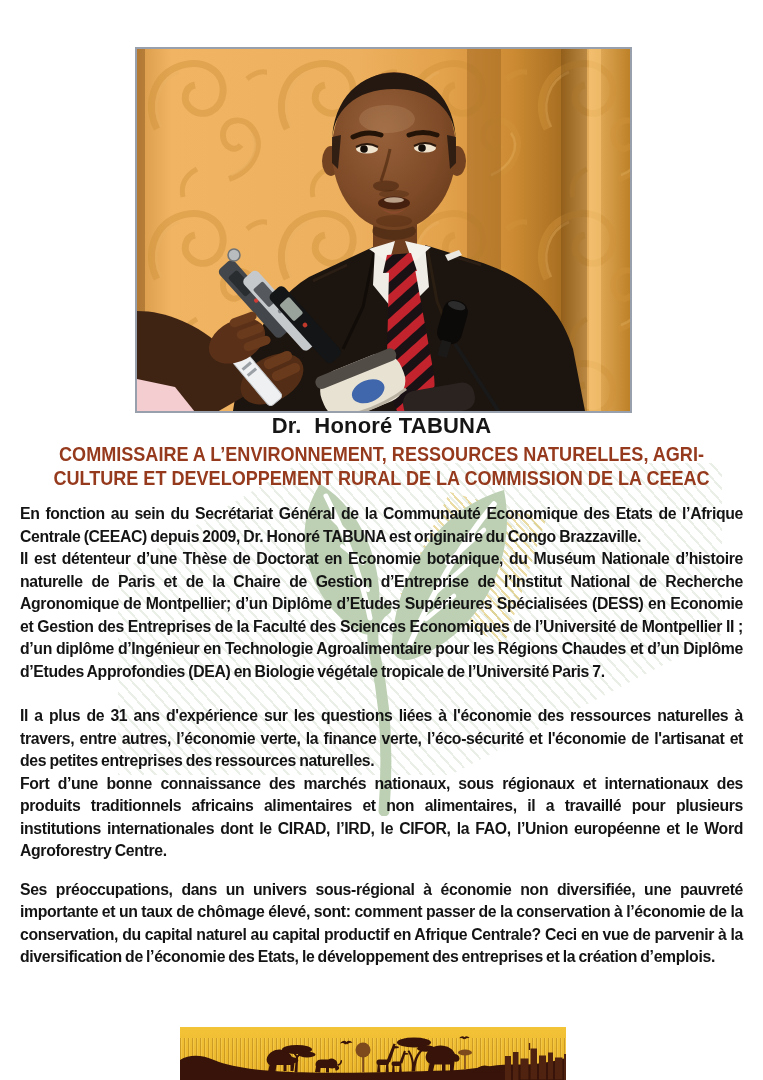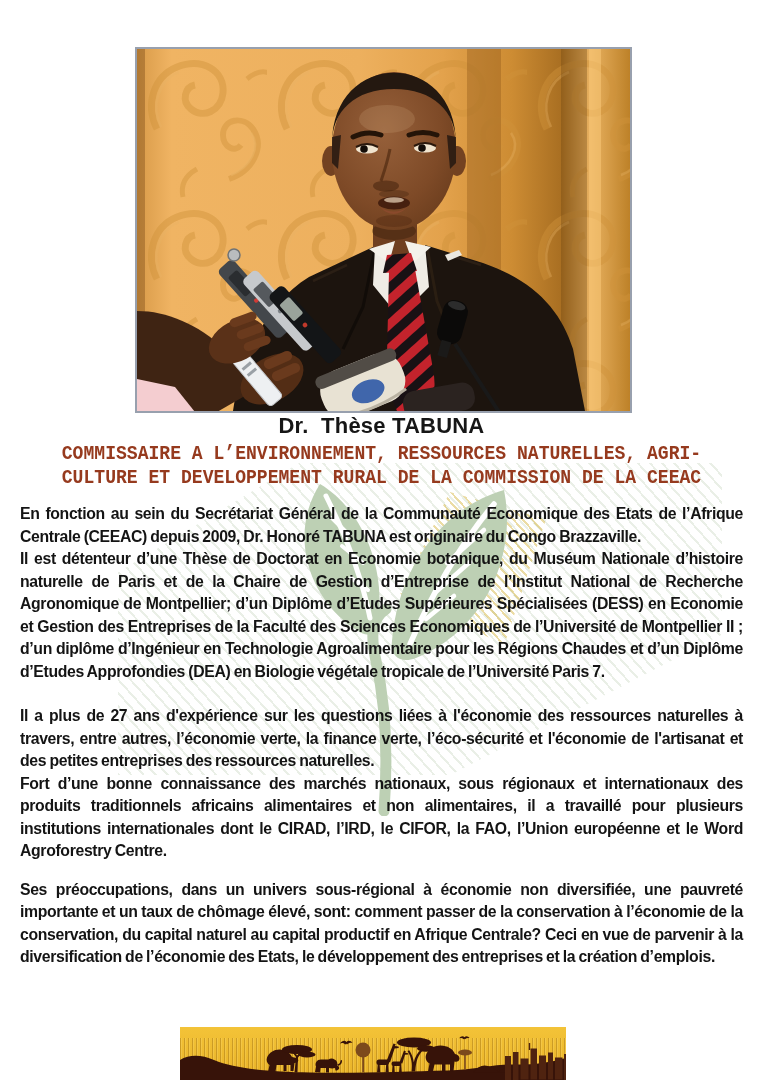--- a/index.html
+++ b/index.html
@@ -24,21 +24,21 @@
   .photo{position:absolute;left:135px;top:47px;width:493px;height:362px;margin:0;
          border:2px solid #98a0ae;background:#eeac57;}
   .photo svg{display:block;width:100%;height:100%;}
   
   .caption{
     position:absolute;left:0;top:413px;width:100%;text-align:center;
     font-size:22px;font-weight:bold;color:#161616;letter-spacing:0.2px;white-space:pre-wrap;
   }
   .headline{
     position:absolute;left:0;top:442px;width:100%;text-align:center;
-    font-weight:bold;font-size:21px;line-height:24px;color:#963a1e;font-family:Liberation Mono, monospace;
+    font-weight:bold;font-size:21px;line-height:24px;color:#963a1e;
   }
   .headline .hl{transform:scaleX(0.86);transform-origin:50% 50%;white-space:nowrap;}
   
   .bodytext{position:absolute;left:20px;top:503px;width:723px;color:#141414;}
   .p{
     margin:0;font-size:15.8px;line-height:22.5px;font-weight:bold;text-align:justify;
     letter-spacing:-0.35px;word-spacing:-0.8px;
   }
   .mb22{} .mb15{margin-bottom:22px;}
   .mb16{margin-bottom:16px;} .mb0{margin-bottom:0;}
@@ -214,30 +214,30 @@
         <g transform="rotate(-22 225 335)">
           <rect x="182" y="312" width="86" height="50" rx="22" fill="#e8e2d3"></rect>
           <rect x="182" y="312" width="86" height="13" rx="6" fill="#514c46"></rect>
           <ellipse cx="228" cy="344" rx="17" ry="11" fill="#2d59a6" opacity="0.9"></ellipse>
           <path d="M186,356 q40,10 78,0" stroke="#b9b2a2" stroke-width="3" fill="none"></path>
         </g>
       </g>
     </svg>
   </figure>
 
-  <div class="caption">Dr.  Thèse TABUNA</div>
+  <div class="caption">Dr.  Honoré TABUNA</div>
   <div class="headline">
     <div class="hl">COMMISSAIRE A L’ENVIRONNEMENT, RESSOURCES NATURELLES, AGRI-</div>
     <div class="hl">CULTURE ET DEVELOPPEMENT RURAL DE LA COMMISSION DE LA CEEAC</div>
   </div>
 
   <div class="bodytext">
     <p class="p mb22">En fonction au sein du Secrétariat Général de la Communauté Economique des Etats de l’Afrique Centrale (CEEAC) depuis 2009, Dr. Honoré TABUNA est originaire du Congo Brazzaville.</p>
     <p class="p mb15">Il est détenteur d’une Thèse de Doctorat en Economie botanique, du Muséum Nationale d’histoire naturelle de Paris et de la Chaire de Gestion d’Entreprise de l’Institut National de Recherche Agronomique de Montpellier; d’un Diplôme d’Etudes Supérieures Spécialisées (DESS) en Economie et Gestion des Entreprises de la Faculté des Sciences Economiques de l’Université de Montpellier II ; d’un diplôme d’Ingénieur en Technologie Agroalimentaire pour les Régions Chaudes et d’un Diplôme d’Etudes Approfondies (DEA) en Biologie végétale tropicale de l’Université Paris 7.</p>
-    <p class="p mb0">Il a plus de 27 ans d'expérience sur les questions liées à l'économie des ressources naturelles à travers, entre autres, l’économie verte, la finance verte, l’éco-sécurité et l'économie de l'artisanat et des petites entreprises des ressources naturelles.</p>
+    <p class="p mb0">Il a plus de 31 ans d'expérience sur les questions liées à l'économie des ressources naturelles à travers, entre autres, l’économie verte, la finance verte, l’éco-sécurité et l'économie de l'artisanat et des petites entreprises des ressources naturelles.</p>
     <p class="p mb16">Fort d’une bonne connaissance des marchés nationaux, sous régionaux et internationaux des produits traditionnels africains alimentaires et non alimentaires, il a travaillé pour plusieurs institutions internationales dont le CIRAD, l’IRD, le CIFOR, la FAO, l’Union européenne et le Word Agroforestry Centre.</p>
     <p class="p">Ses préoccupations, dans un univers sous-régional à économie non diversifiée, une pauvreté importante et un taux de chômage élevé,  sont: comment passer de la conservation à l’économie de la conservation, du capital naturel au capital productif en Afrique Centrale? Ceci en vue de parvenir à la diversification de l’économie des Etats, le développement des entreprises et la création d’emplois.</p>
   </div>
 
   <div class="banner">
     <div class="stripes"></div>
     <svg viewBox="0 0 386 53" preserveAspectRatio="none">
       <g fill="#371309">
         <path d="M0,53 L0,33 C10,27 22,28 34,33 C56,42 90,45 130,45.5 C180,46.5 225,44.5 268,43.5 C295,42.5 315,37 332,37.5 C352,38 368,36 386,31 L386,53 Z"></path>
         <g>

